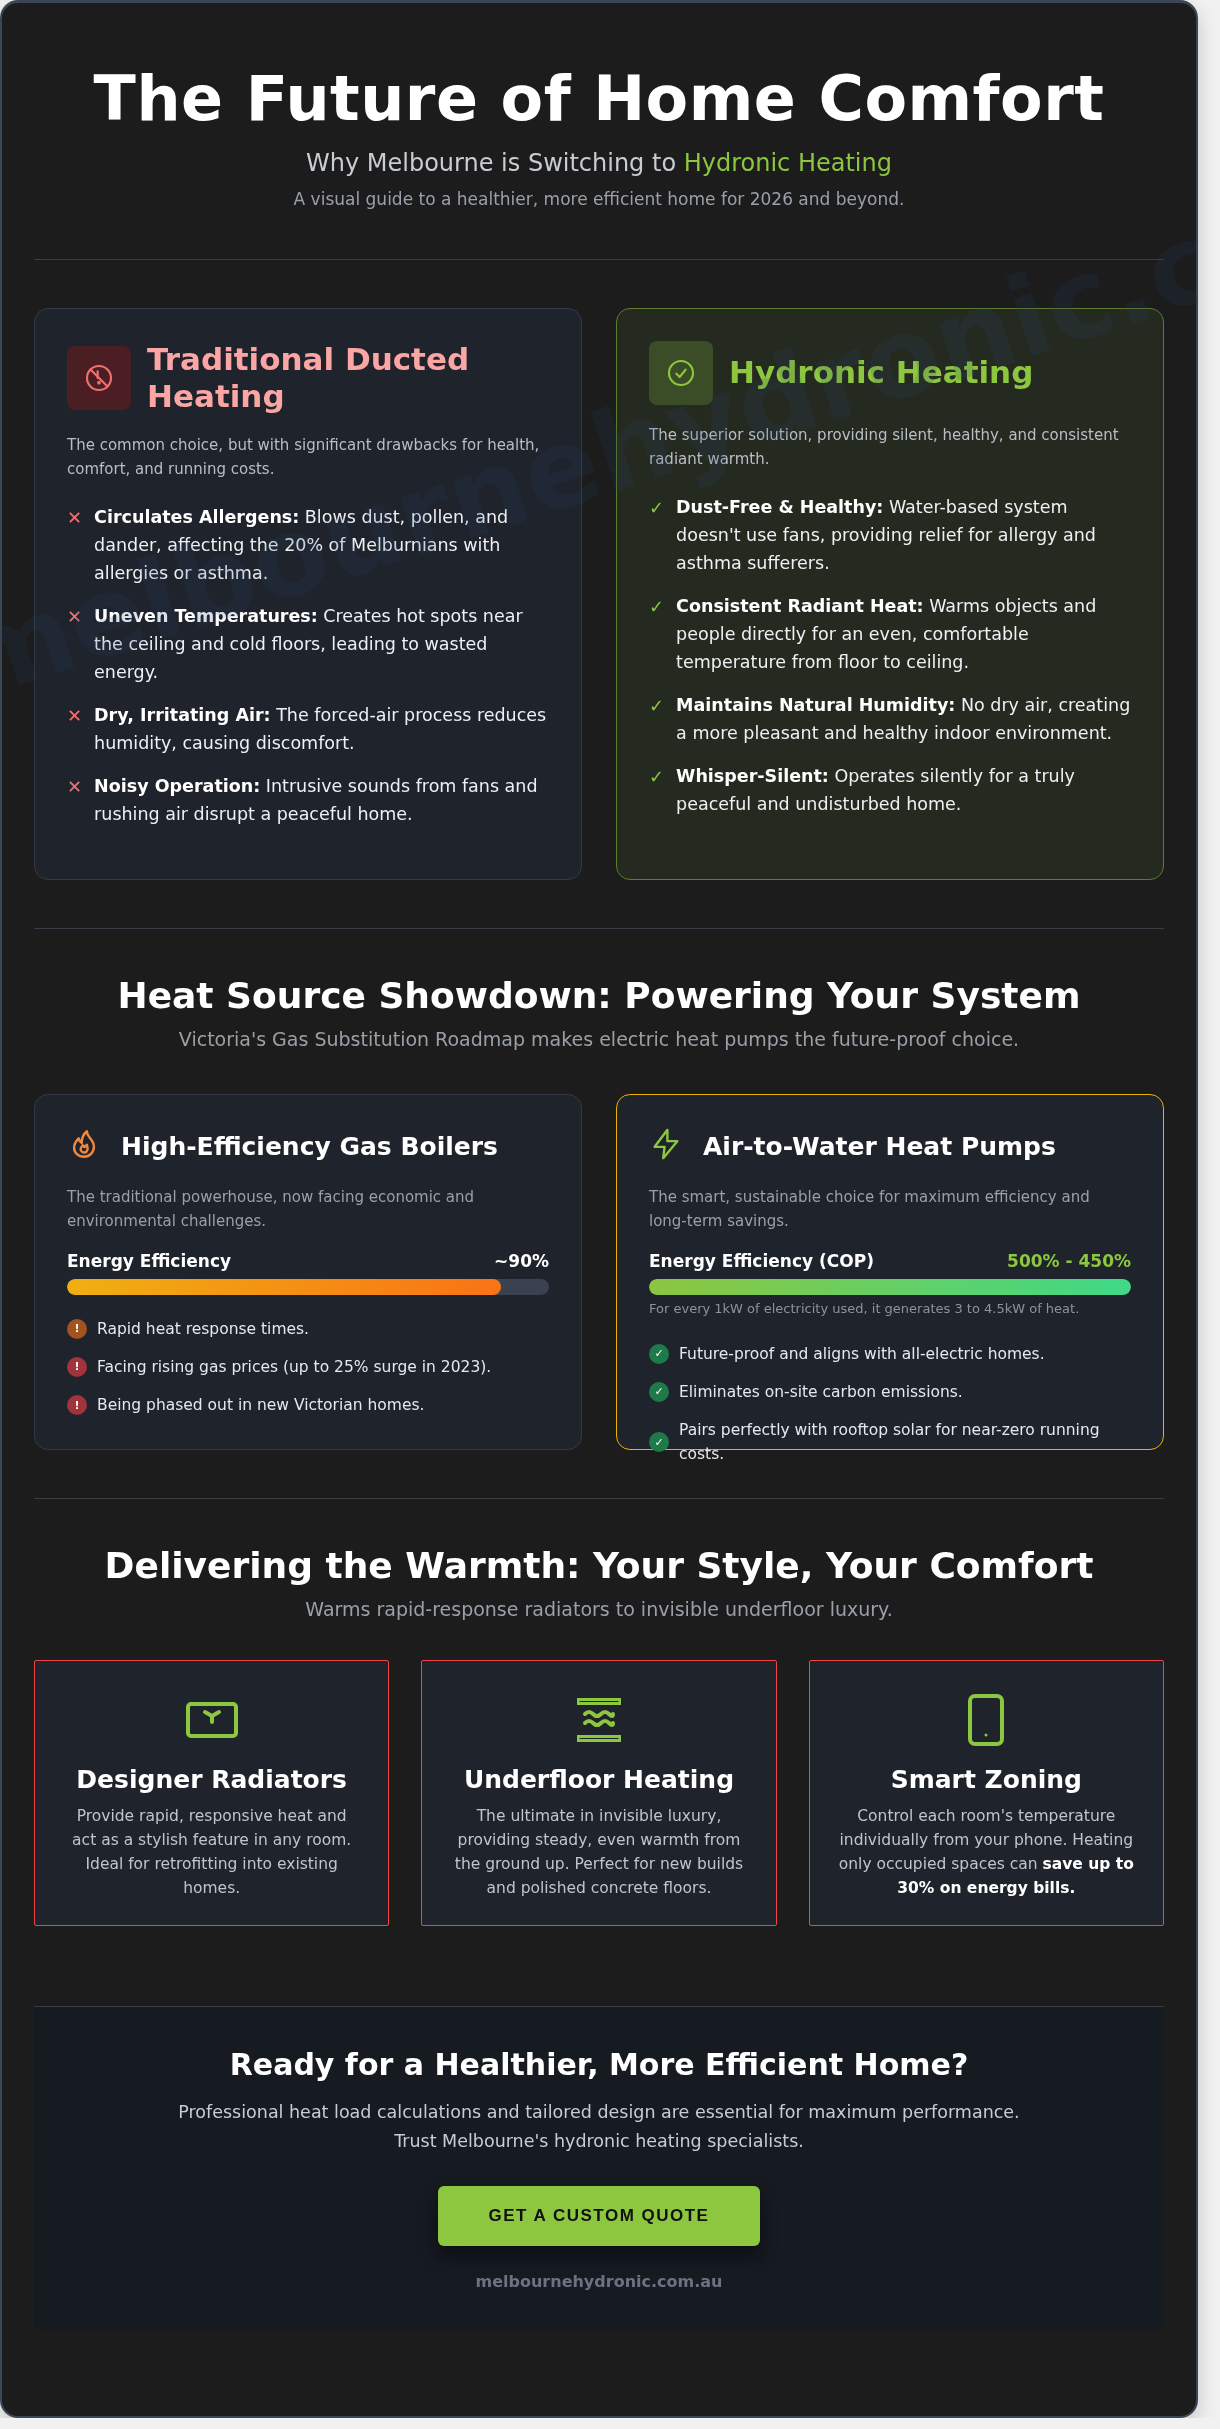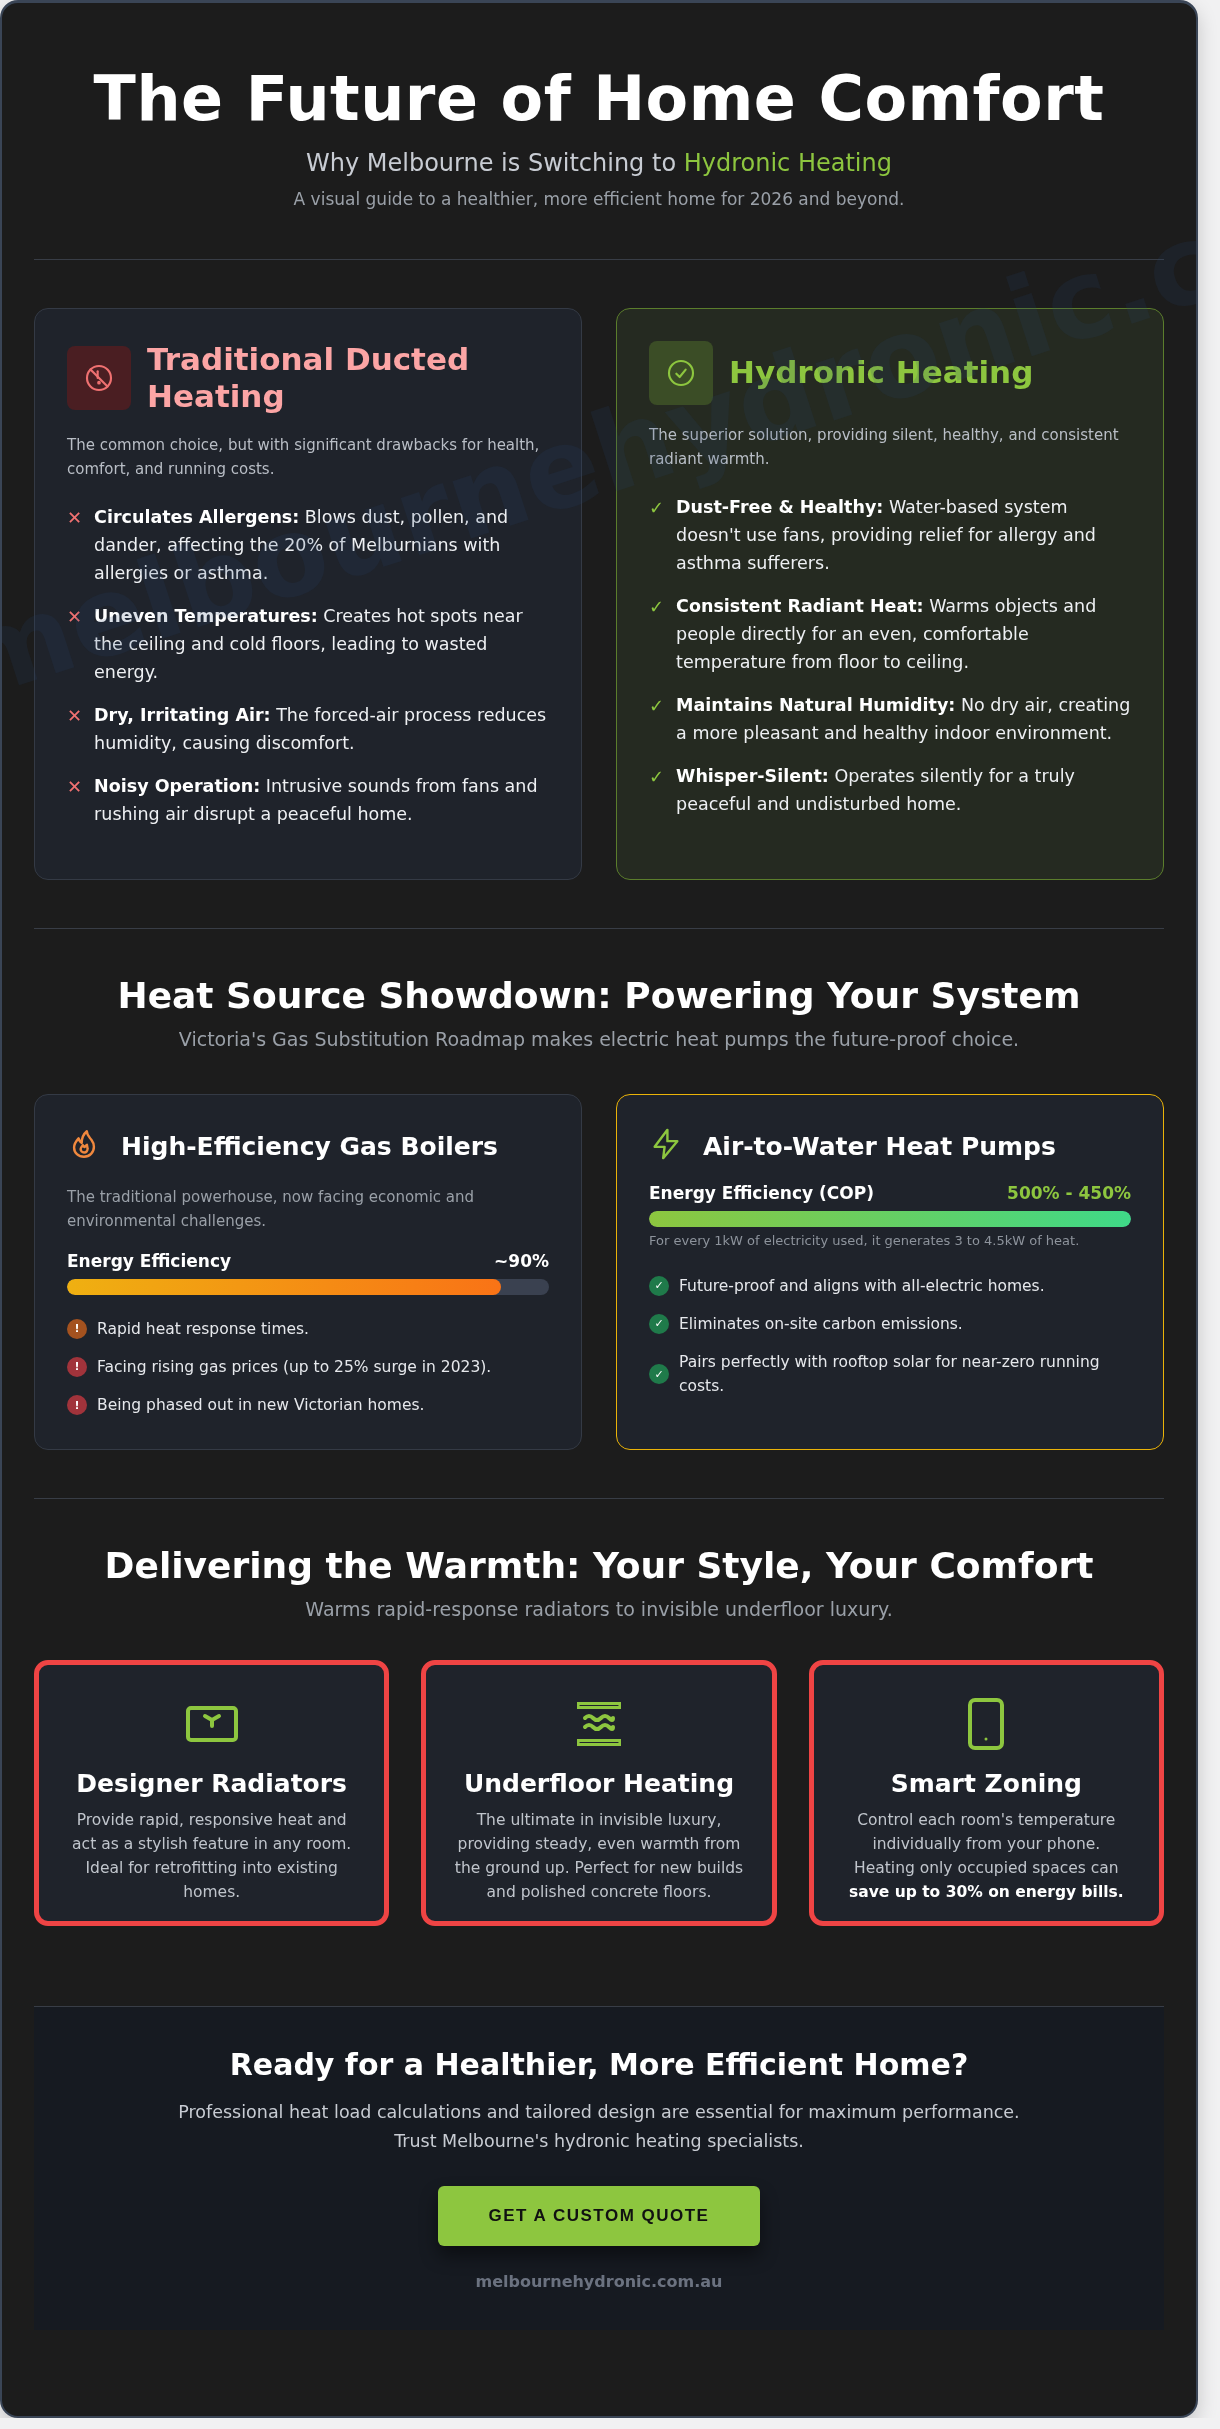--- a/index.html
+++ b/index.html
@@ -86,21 +86,21 @@
   .src-list { list-style: none; margin-top: 22px; }
   .src-list li { display: flex; align-items: center; gap: 10px; margin-bottom: 14px; font-size: 15.5px; line-height: 1.55; color: #e6e8ec; }
   .badge { width: 20px; height: 20px; border-radius: 50%; flex-shrink: 0; display: flex; align-items: center; justify-content: center; font-size: 11px; font-weight: bold; color: #fff; }
   .badge.orange { background: #a4521f; }
   .badge.red { background: #a1333b; }
   .badge.green { background: #1f7a4a; }
   .pump .src-list { margin-top: 26px; }
 
   
   .delivery { display: flex; gap: 32px; margin-top: 40px; }
-  .del-card { flex: 1; height: 266px; border-radius: 14px; background: #1f232b; border: 5px solid #ef4444; text-align: center; padding: 32px 28px 0; }
+  .del-card { flex: 1; height: 266px; border-radius: 2px; background: #1f232b; border: 1px solid #ef4444; text-align: center; padding: 32px 28px 0; }
   .del-icon { height: 54px; display: flex; justify-content: center; align-items: center; }
   .del-title { margin-top: 18px; font-size: 25px; font-weight: bold; color: #ffffff; }
   .del-desc { margin-top: 10px; font-size: 15.5px; line-height: 1.55; color: #c0c5cc; }
   .del-desc b { color: #ffffff; }
 
   
   .cta-wrap { margin-top: 80px; border-top: 1px solid #383d46; background: #161a21; height: 324px; text-align: center; padding-top: 40px; }
   .cta-wrap h2 { font-size: 30px; font-weight: bold; color: #ffffff; }
   .cta-wrap p { margin-top: 16px; font-size: 17.5px; line-height: 1.65; color: #c8ccd3; }
   .cta-btn {
@@ -235,20 +235,21 @@
 
       <div class="src-card pump">
         <div class="src-head">
           <span>
             <svg width="34" height="34" viewBox="0 0 24 24" fill="none" stroke="#8dc63f" stroke-width="1.7" stroke-linejoin="round">
                 <polygon points="13,2 4,14 11,14 10,22 20,10 13,10"></polygon>
               </svg>
           </span>
           <div class="src-title">Air-to-Water Heat Pumps</div>
         </div>
+        <p class="src-desc">The smart, sustainable choice for maximum efficiency and long-term savings.</p>
         <div class="eff-row">
           <span>Energy Efficiency (COP)</span>
           <span class="val green">500% - 450%</span>
         </div>
         <div class="bar">
             <div class="fill" style="width:100%"></div>
           </div>
         <div class="bar-note">For every 1kW of electricity used, it generates 3 to 4.5kW of heat.</div>
         <ul class="src-list">
           <li>

